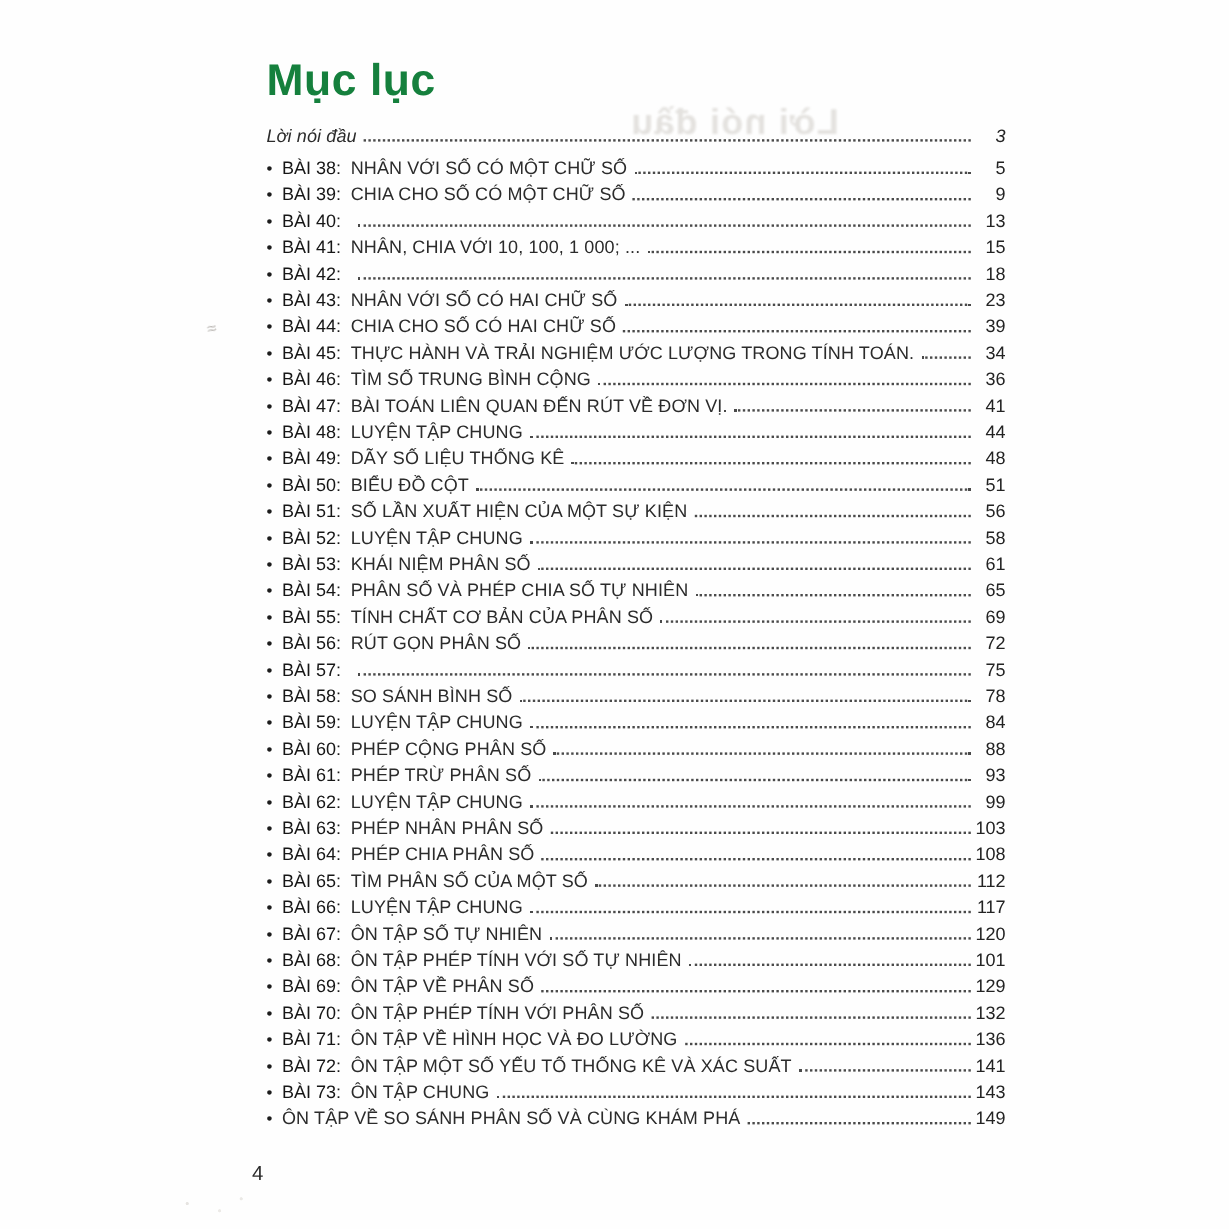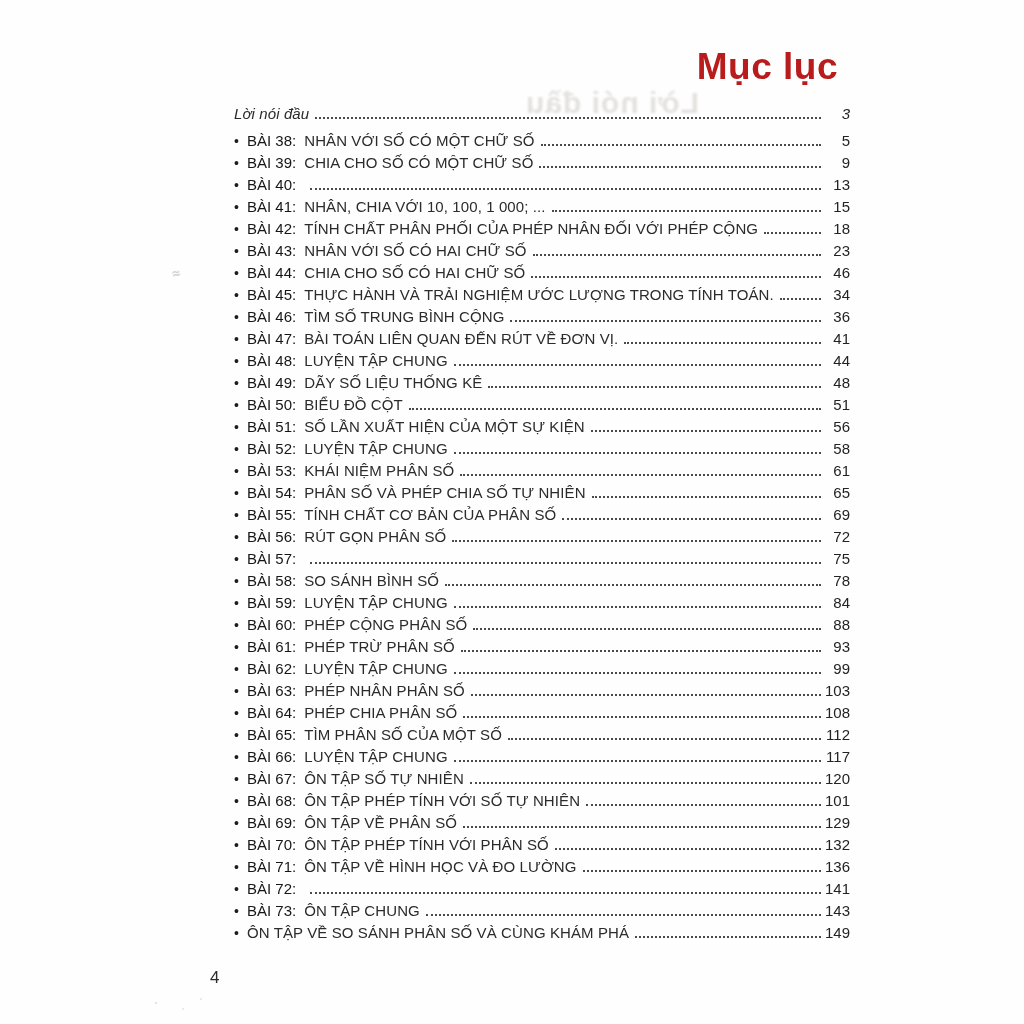--- a/index.html
+++ b/index.html
@@ -13,43 +13,43 @@
   .scan-page {
     position: absolute;
     inset: 0;
     background: #fefefe;
   }
   .doc-title {
     position: absolute;
     top: 46px;
     left: 222px;
     width: 616px;
-    text-align: right;
+    text-align: left;
     font-size: 37px;
     font-weight: 700;
     letter-spacing: 0.5px;
-    color: #b91c1c;
+    color: #15803d;
   }
   .ghost-text {
     position: absolute;
     top: 86px;
     left: 525px;
     transform: scaleX(-1);
     font-size: 30px;
     font-weight: 700;
     color: #e4e2df;
     filter: blur(1px);
     letter-spacing: 1px;
     white-space: nowrap;
     user-select: none;
   }
   .toc {
     position: absolute;
     top: 105px;
-    left: 234px;
+    left: 222px;
     width: 616px;
   }
   .row {
     display: flex;
     align-items: baseline;
     height: 22px;
     font-size: 15px;
     white-space: nowrap;
   }
   .row.preface {
@@ -163,39 +163,38 @@
     <span class="bullet">•</span>
     <span class="label">BÀI 41:</span>
     <span class="entry-title">NHÂN, CHIA VỚI 10, 100, 1 000; ...</span>
     <span class="leader"></span>
     <span class="page-num">15</span>
   </div>
 
   <div class="row">
     <span class="bullet">•</span>
     <span class="label">BÀI 42:</span>
-    <span class="entry-title">TÍNH CHẤT PHÂN PHỐI CỦA PHÉP NHÂN ĐỐI VỚI PHÉP CỘNG</span>
     <span class="leader"></span>
     <span class="page-num">18</span>
   </div>
 
   <div class="row">
     <span class="bullet">•</span>
     <span class="label">BÀI 43:</span>
     <span class="entry-title">NHÂN VỚI SỐ CÓ HAI CHỮ SỐ</span>
     <span class="leader"></span>
     <span class="page-num">23</span>
   </div>
 
   <div class="row">
     <span class="bullet">•</span>
     <span class="label">BÀI 44:</span>
     <span class="entry-title">CHIA CHO SỐ CÓ HAI CHỮ SỐ</span>
     <span class="leader"></span>
-    <span class="page-num">46</span>
+    <span class="page-num">39</span>
   </div>
 
   <div class="row">
     <span class="bullet">•</span>
     <span class="label">BÀI 45:</span>
     <span class="entry-title">THỰC HÀNH VÀ TRẢI NGHIỆM ƯỚC LƯỢNG TRONG TÍNH TOÁN.</span>
     <span class="leader"></span>
     <span class="page-num">34</span>
   </div>
 
@@ -402,20 +401,21 @@
     <span class="bullet">•</span>
     <span class="label">BÀI 71:</span>
     <span class="entry-title">ÔN TẬP VỀ HÌNH HỌC VÀ ĐO LƯỜNG</span>
     <span class="leader"></span>
     <span class="page-num">136</span>
   </div>
 
   <div class="row">
     <span class="bullet">•</span>
     <span class="label">BÀI 72:</span>
+    <span class="entry-title">ÔN TẬP MỘT SỐ YẾU TỐ THỐNG KÊ VÀ XÁC SUẤT</span>
     <span class="leader"></span>
     <span class="page-num">141</span>
   </div>
 
   <div class="row">
     <span class="bullet">•</span>
     <span class="label">BÀI 73:</span>
     <span class="entry-title">ÔN TẬP CHUNG</span>
     <span class="leader"></span>
     <span class="page-num">143</span>

